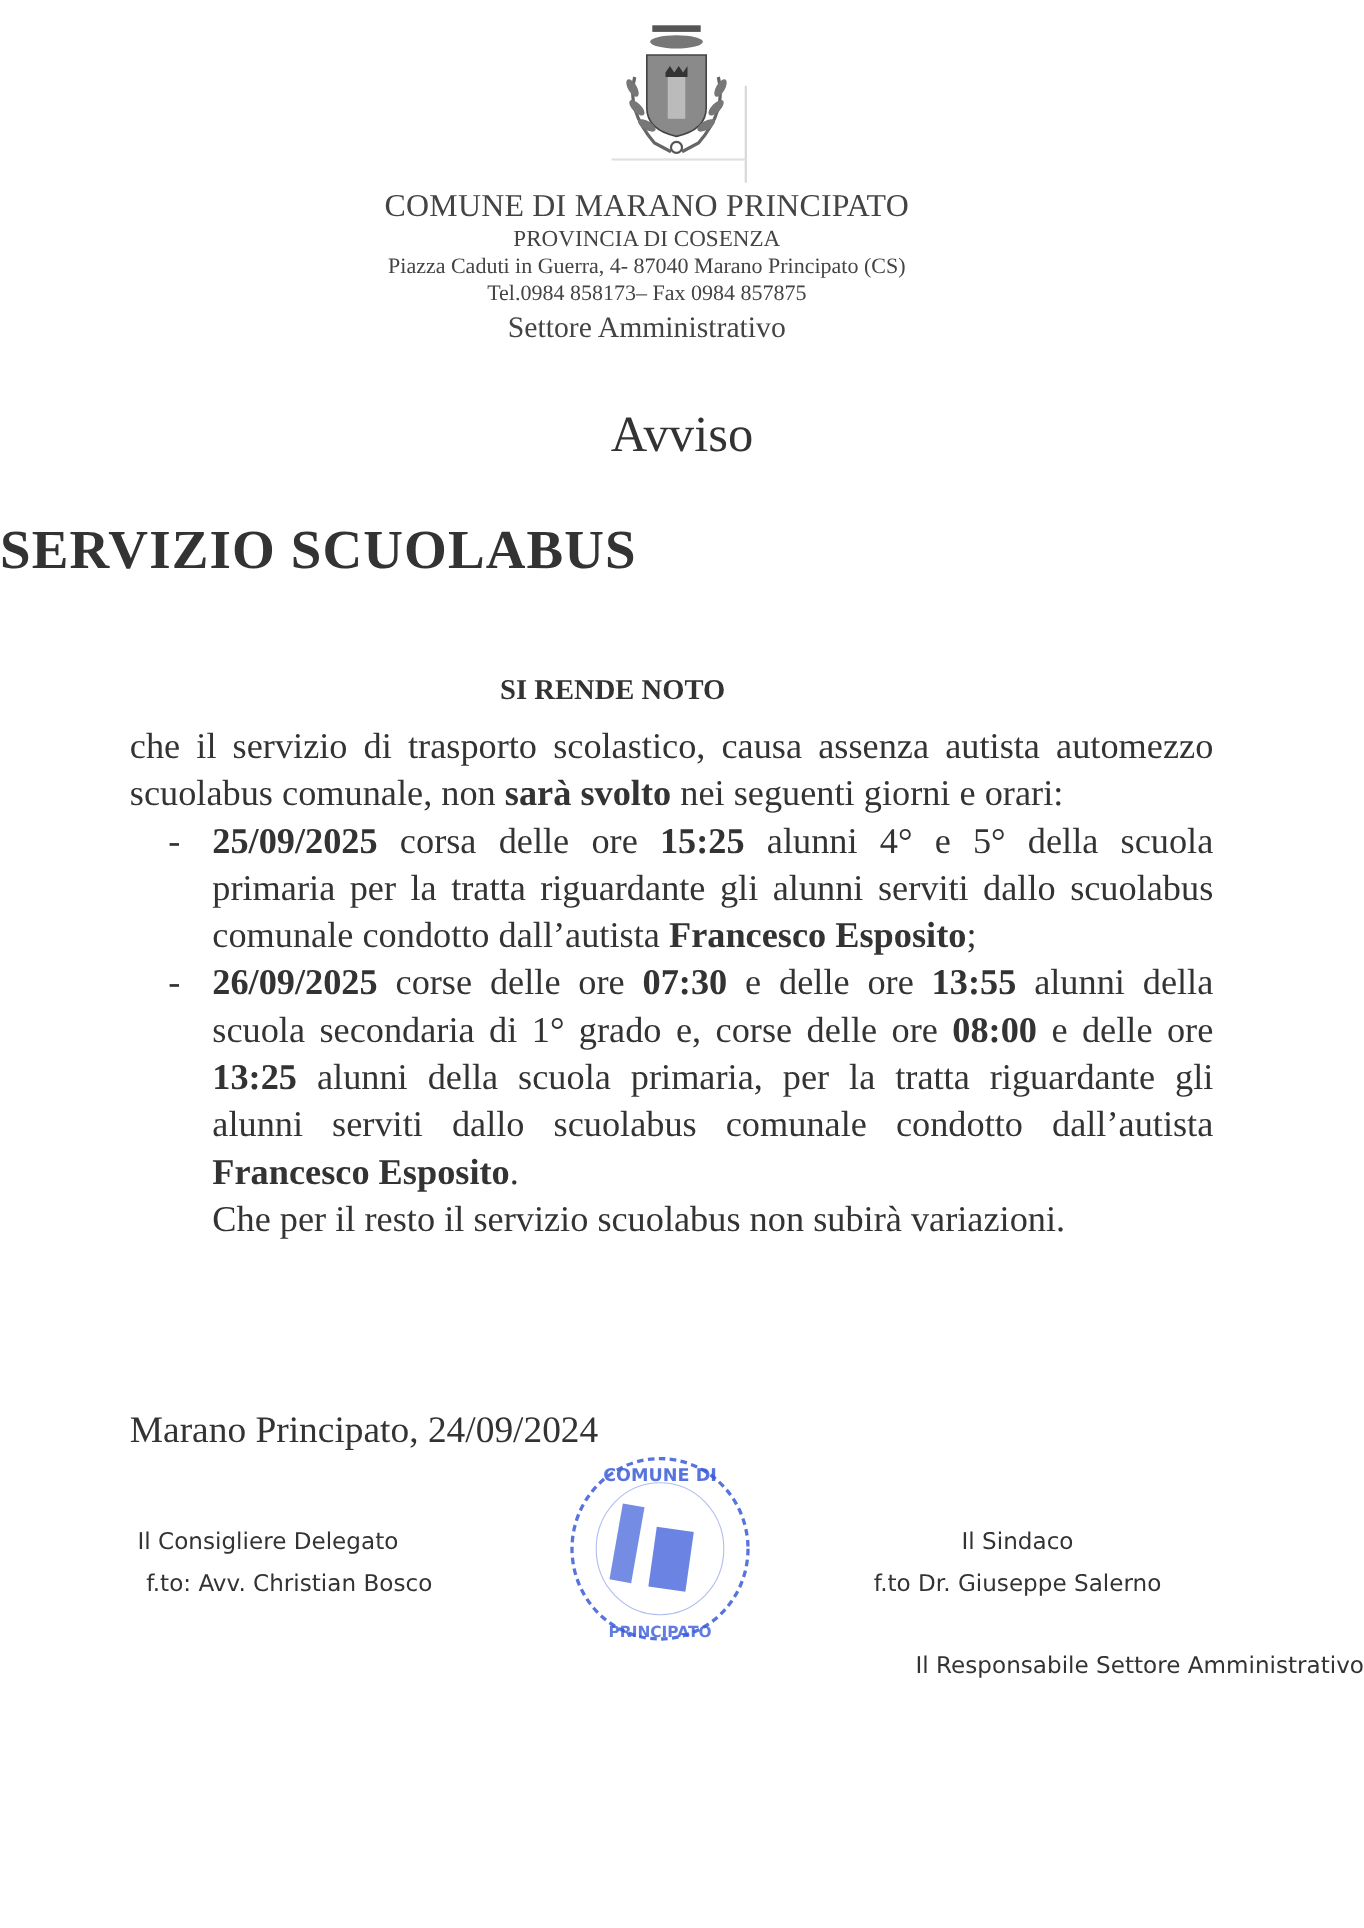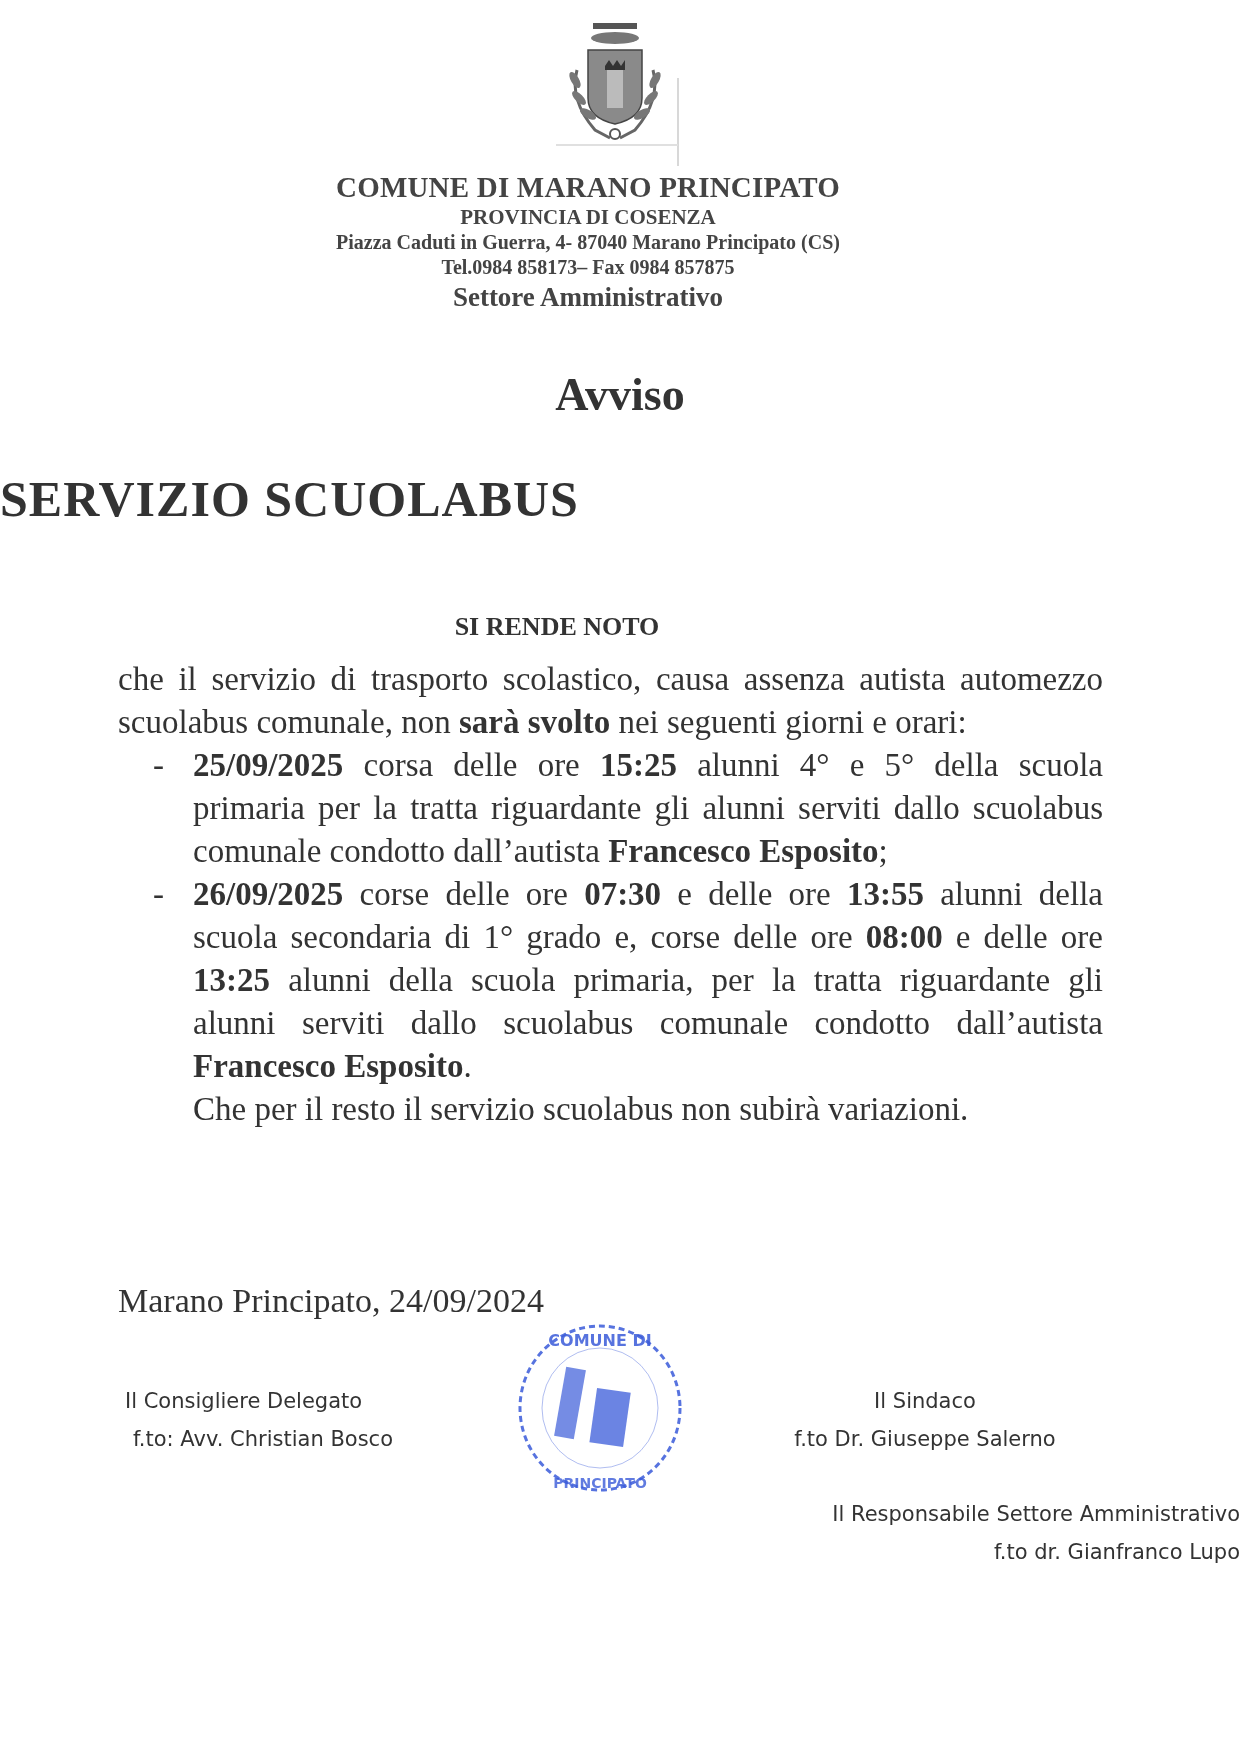--- a/index.html
+++ b/index.html
@@ -1,26 +1,26 @@
 <!DOCTYPE html>
 <html><head>
 <meta charset="utf-8">
 <style>
   html, body { margin: 0; padding: 0; background: #ffffff; }
   body { width: 1240px; height: 1753px; position: relative; overflow: hidden; color: #2a2a2a; font-family: "Liberation Serif", serif; }
   .crest { position: absolute; left: 555px; top: 20px; width: 120px; height: 125px; }
   .crest-frame { position: absolute; right: 0; top: 58px; width: 2px; height: 88px; background: #d8d8d8; }
   .crest-base { position: absolute; left: 0; top: 144px; width: 122px; height: 2px; background: #e0e0e0; }
-  .header { position: absolute; left: 0; width: 1176px; text-align: center; top: 170px; font-weight: bold; }
+  .header { position: absolute; left: 0; width: 1176px; text-align: center; top: 170px; }
   .h-comune { font-size: 29px; letter-spacing: 0.2px; color: #444; line-height: 34px; }
   .h-prov { font-size: 21px; color: #444; line-height: 26px; }
   .h-addr { font-size: 20px; color: #444; line-height: 25px; }
   .h-tel { font-size: 20px; color: #444; line-height: 24px; }
   .h-settore { font-size: 27px; color: #444; line-height: 36px; }
-  .title-avviso { position: absolute; top: 368px; left: 0; width: 1240px; text-align: center; font-weight: bold; font-size: 46px; color: #333; }
+  .title-avviso { position: absolute; top: 368px; left: 0; width: 1240px; text-align: center; font-weight: normal; font-size: 46px; color: #333; }
   .title-main { position: absolute; top: 470px; left: 0; width: 1240px; font-weight: bold; font-size: 50px; color: #333; letter-spacing: 1px; }
   .notice-head { position: absolute; top: 612px; left: 0; width: 1114px; text-align: center; font-weight: bold; font-size: 26px; color: #333; }
   .body-text { position: absolute; left: 118px; width: 985px; top: 658px; font-size: 33px; line-height: 43px; text-align: justify; color: #333; }
   .body-text b { color: #333; }
   ul.items { list-style: none; margin: 0; padding: 0; }
   ul.items li { position: relative; padding-left: 75px; text-align: justify; }
   ul.items li .dash { position: absolute; left: 35px; top: 0; }
   .closing { padding-left: 75px; }
   .date-line { position: absolute; left: 118px; top: 1282px; font-size: 34px; color: #333; font-family: Liberation Serif, serif; }
   .sig { position: absolute; font-family: "DejaVu Sans", sans-serif; font-size: 21px; color: #333; line-height: 38px; }
@@ -99,14 +99,13 @@
 <div class="sig sig-left">
   <div>Il Consigliere Delegato</div>
   <div class="l2">f.to: Avv. Christian Bosco</div>
 </div>
 <div class="sig sig-right">
   <div>Il Sindaco</div>
   <div>f.to Dr. Giuseppe Salerno</div>
 </div>
 <div class="sig sig-bottom">
   <div>Il Responsabile Settore Amministrativo</div>
-  <div>f.to dr. Gianfranco Lupo</div>
 </div>
 
 </body></html>

